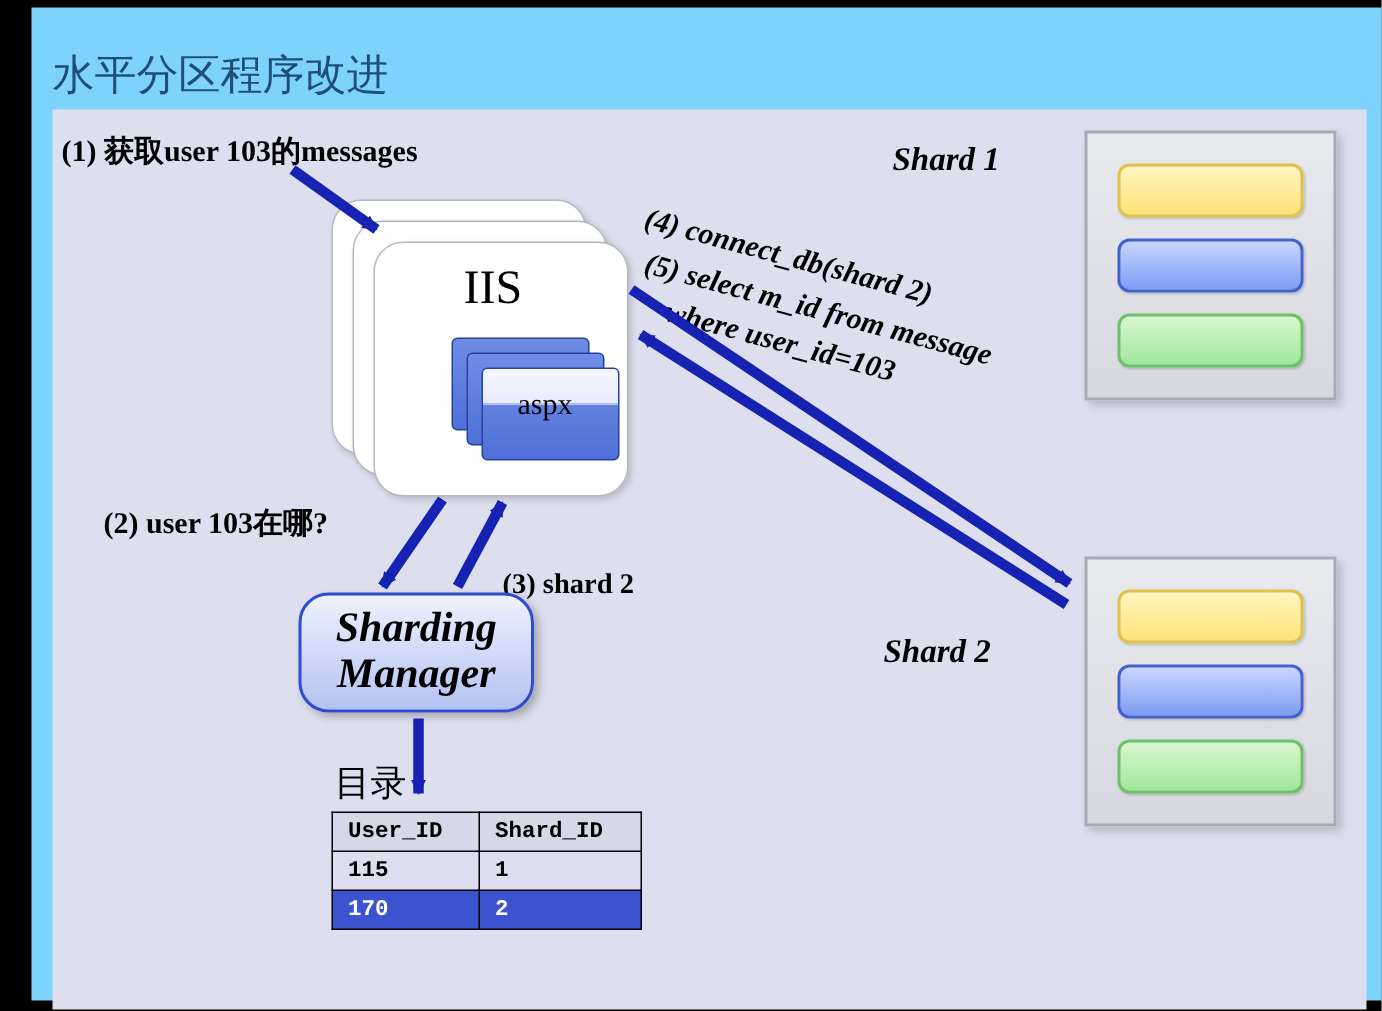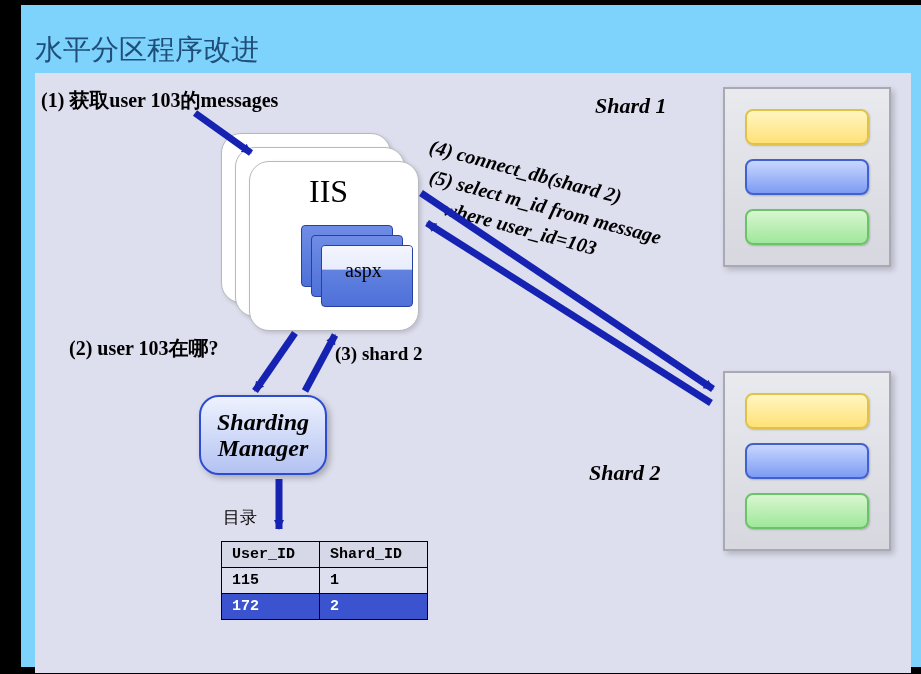--- a/index.html
+++ b/index.html
@@ -43,21 +43,21 @@
 
   
   .step-label {
     position: absolute;
     font-size: 20px;
     font-weight: bold;
     color: #000;
     white-space: nowrap;
     font-family: Liberation Serif, serif;
   }
-  .step-label.tiny { font-size: 19px; }
+  .step-label.tiny { font-size: 19px; margin-top: 36px; }
 
   
   .iis-stack {
     position: absolute;
     left: 186px; top: 60px;
     width: 214px; height: 196px;
   }
   .card {
     position: absolute;
     width: 170px; height: 170px;
@@ -102,41 +102,41 @@
     left: 28px; top: 34px;
     font-size: 20px;
     color: #000;
     margin-left: 16px;
   }
 
   
   .sharding-box {
     position: absolute;
     left: 164px; top: 322px;
-    width: 128px; height: 80px;
+    width: 157px; height: 80px;
     border-radius: 20px;
     background: linear-gradient(#eef2fe, #b3c2f2);
     border: 2px solid #2d4ccf;
     box-shadow: 3px 3px 6px rgba(0,0,0,.25);
     display: flex;
     align-items: center;
     justify-content: center;
     font-style: italic;
     font-weight: bold;
-    font-size: 24px;
+    font-size: 28px;
     color: #000;
     text-align: center;
     line-height: 1.1;
   }
 
   
   .dir-label {
     position: absolute;
     left: 188px; top: 433px;
-    font-size: 17px;
+    font-size: 24px;
     font-family: "SimSun", serif;
     font-weight: 500;
     color: #000;
   }
   .dir-table {
     position: absolute;
     left: 186px; top: 468px;
     border-collapse: collapse;
     font-family: "Courier New", monospace;
     font-weight: bold;
@@ -261,34 +261,34 @@
             <th>User_ID</th>
             <th>Shard_ID</th>
           </tr>
         </thead>
         <tbody id="dir-body">
             <tr>
               <td>115</td>
               <td>1</td>
             </tr>
             <tr class="highlight">
-              <td>172</td>
+              <td>170</td>
               <td>2</td>
             </tr>
           </tbody>
       </table>
 
       <div class="shard-label" style="left:560px;top:20px;">Shard 1</div>
       <div class="shard" style="left:688px;top:14px;">
         <div class="bar yellow"></div>
         <div class="bar blue"></div>
         <div class="bar green"></div>
       </div>
 
-      <div class="shard-label" style="left:554px;top:348px;margin-top:39px;">Shard 2</div>
+      <div class="shard-label" style="left:554px;top:348px;">Shard 2</div>
       <div class="shard" style="left:688px;top:298px;">
         <div class="bar yellow"></div>
         <div class="bar blue"></div>
         <div class="bar green"></div>
       </div>
 
       <svg class="arrows" viewBox="0 0 876 600">
         <defs>
           <marker id="ahead" markerWidth="12" markerHeight="12" refX="9" refY="5" orient="auto" markerUnits="userSpaceOnUse">
             <path d="M0,0 L10,5 L0,10 Z" fill="#1522B2"></path>

